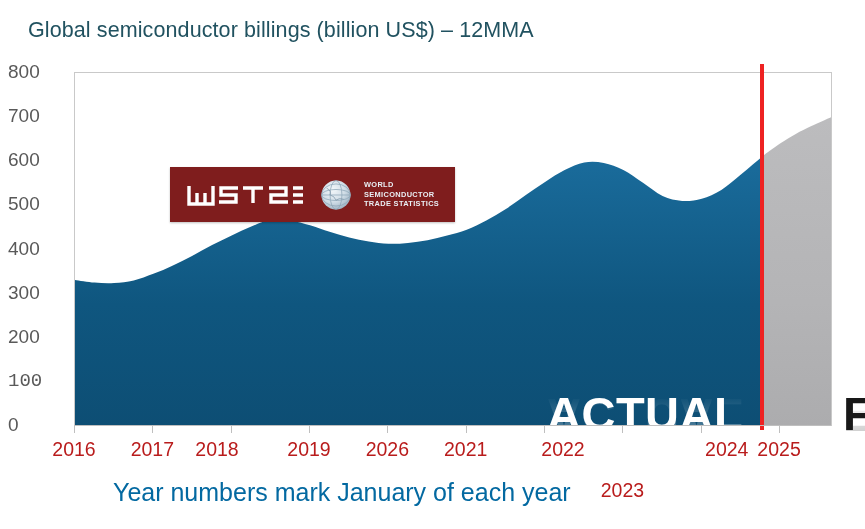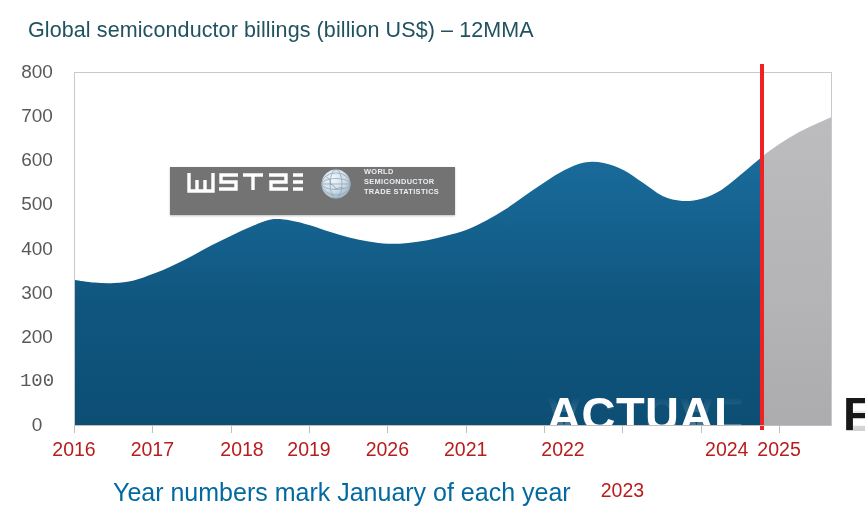--- a/index.html
+++ b/index.html
@@ -51,21 +51,21 @@
     left: 0;
     top: 0;
     display: block;
   }
 
   
   .ytick-label {
     position: absolute;
     right: 0;
     width: 58px;
-    text-align: center;
+    text-align: left;
     font-size: 19px;
     color: #595959;
     transform: translateY(-50%);
     white-space: nowrap;
   }
   #y-axis {
     position: absolute;
     left: 0;
     top: 72px;
     width: 66px;
@@ -149,24 +149,24 @@
     -webkit-mask-image: linear-gradient(to top, rgba(0,0,0,0) 8%, rgba(0,0,0,0.8) 100%);
     mask-image: linear-gradient(to top, rgba(0,0,0,0) 8%, rgba(0,0,0,0.8) 100%);
   }
 
   
   #wsts-logo {
     position: absolute;
     left: 95px;
     top: 94px;
     width: 285px;
-    height: 48px;
-    background: #737373;
+    height: 55px;
+    background: #7f1d1d;
     display: flex;
-    align-items: flex-start;
+    align-items: center;
     box-shadow: 0 1px 2px rgba(0,0,0,0.25);
   }
   #wsts-wordmark {
     margin-left: 17px;
     width: 118px;
     height: 30px;
   }
   #wsts-globe {
     margin-left: 14px;
     width: 34px;
@@ -282,21 +282,21 @@
 <div id="x-axis-line"></div>
 <div id="x-axis"></div>
 
 <div id="footnote">Year numbers mark January of each year</div>
 
 <div class="xtick-mark" style="left: 74px;"></div>
 <div class="xtick-label" style="left: 74px;">2016</div>
 <div class="xtick-mark" style="left: 152.342px;"></div>
 <div class="xtick-label" style="left: 152.342px;">2017</div>
 <div class="xtick-mark" style="left: 230.684px;"></div>
-<div class="xtick-label" style="left: 242px; text-align: right;">2018</div>
+<div class="xtick-label" style="left: 217px; text-align: right;">2018</div>
 <div class="xtick-mark" style="left: 309.026px;"></div>
 <div class="xtick-label" style="left: 309.026px;">2019</div>
 <div class="xtick-mark" style="left: 387.368px;"></div>
 <div class="xtick-label" style="left: 387.368px;">2026</div>
 <div class="xtick-mark" style="left: 465.71px;"></div>
 <div class="xtick-label" style="left: 465.71px;">2021</div>
 <div class="xtick-mark" style="left: 544.052px;"></div>
 <div class="xtick-label" style="left: 563px;">2022</div>
 <div class="xtick-mark" style="left: 622.394px;"></div>
 <div class="xtick-label" style="left: 622.394px; margin-top: 41px;">2023</div>

